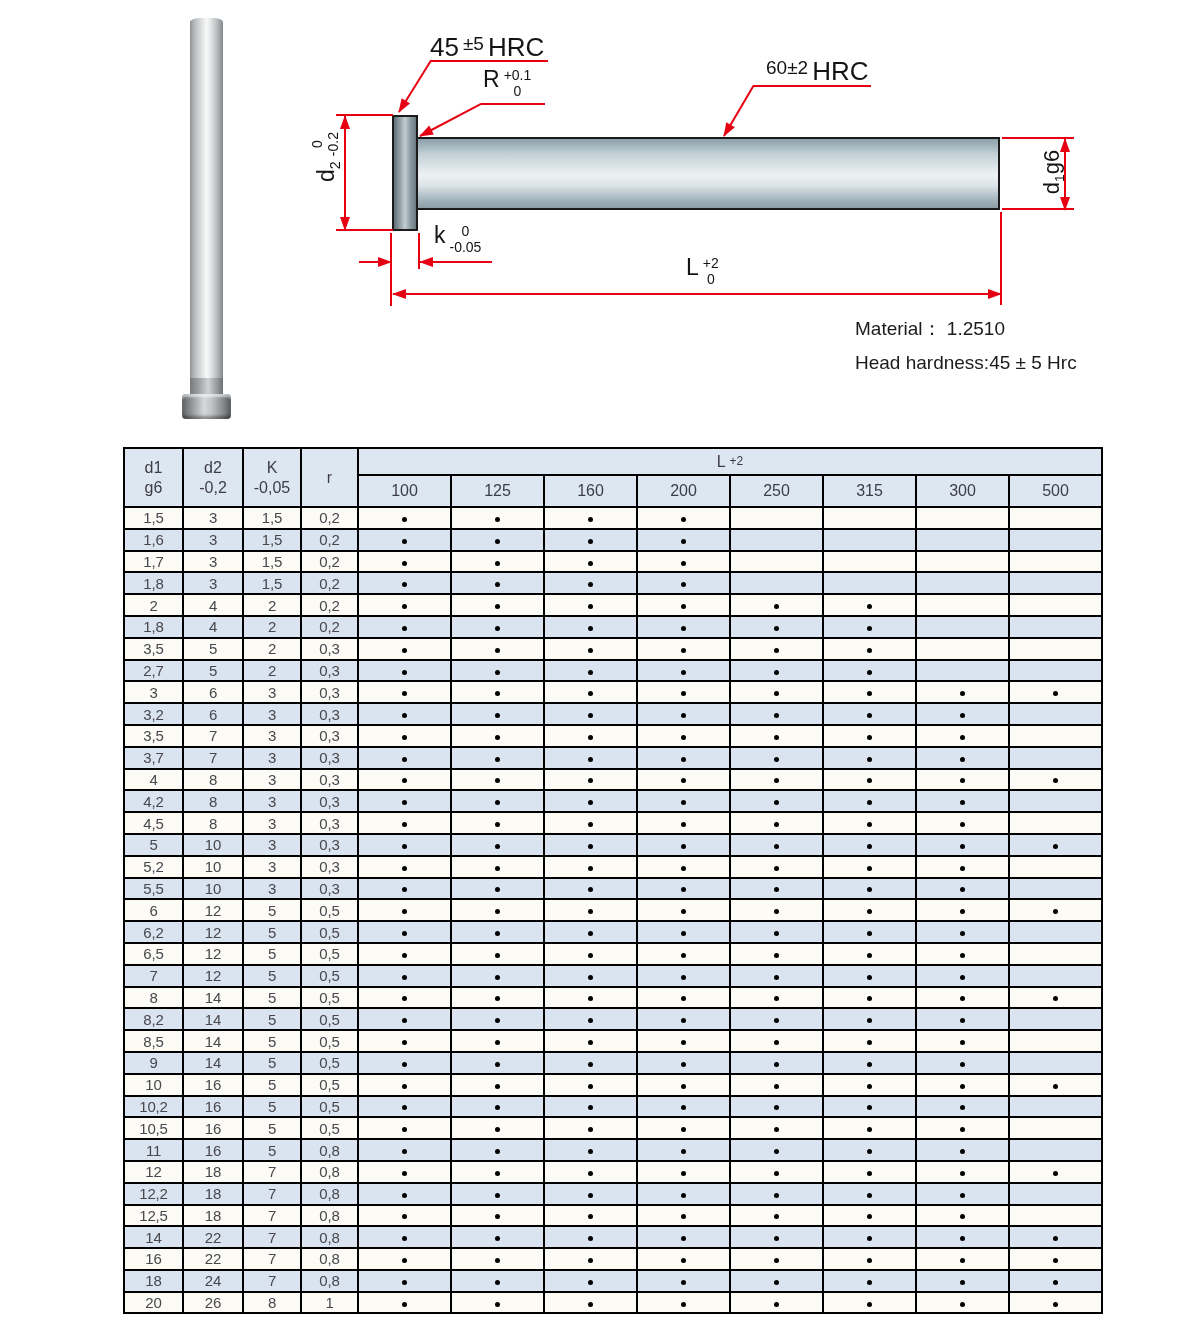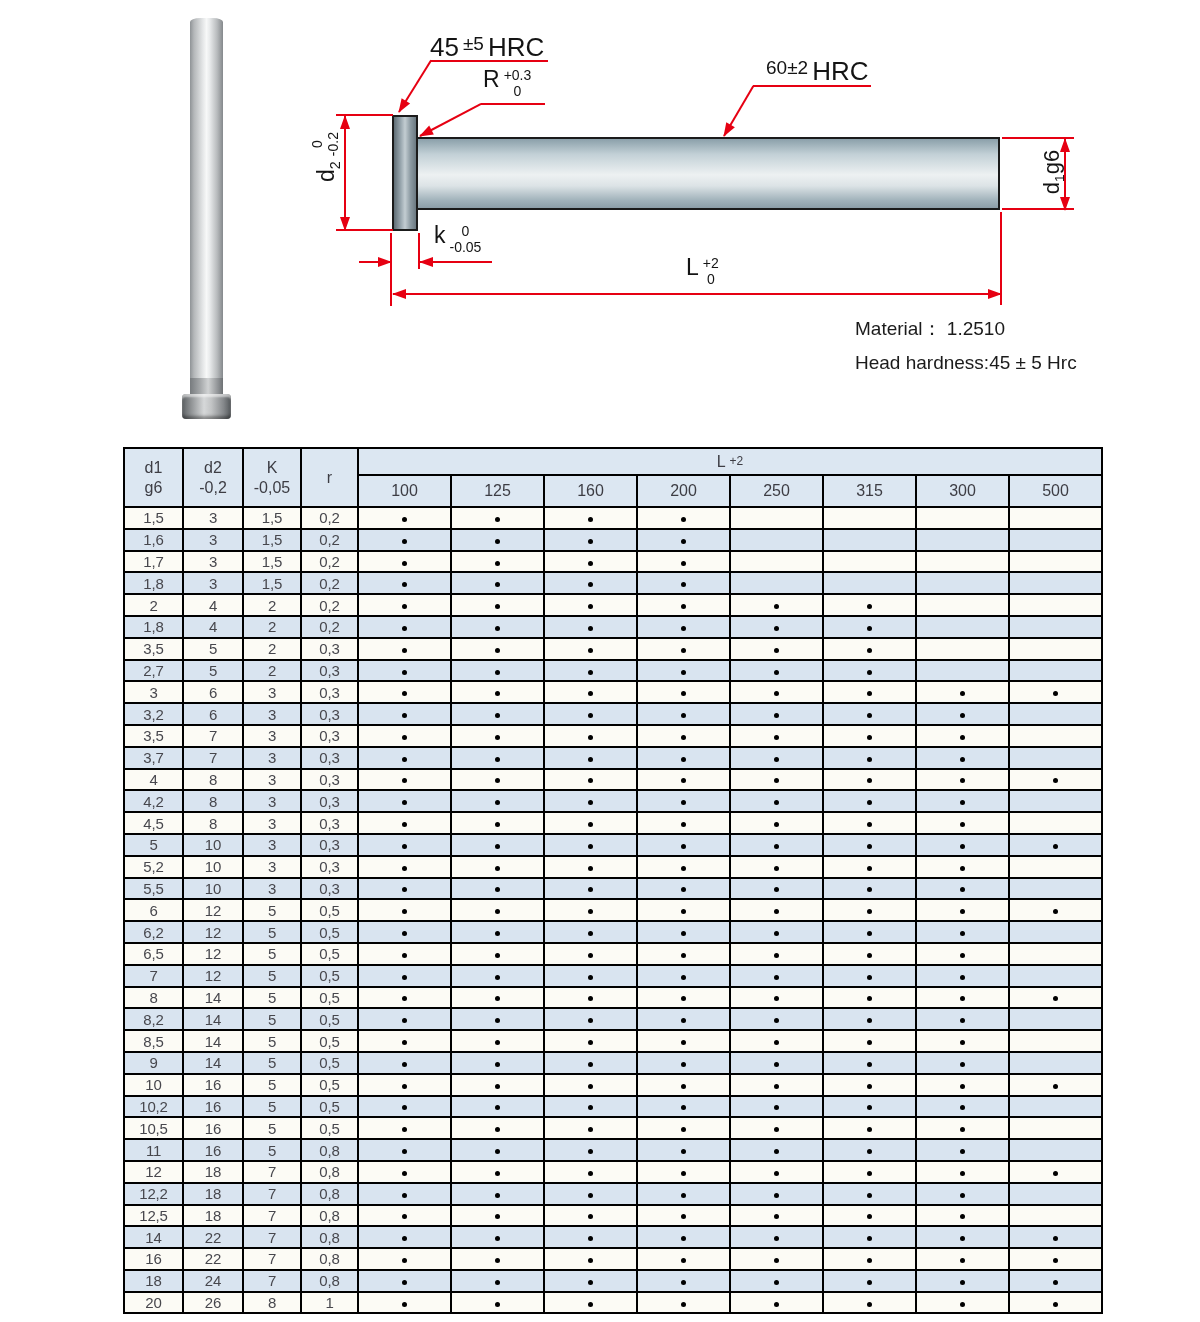--- a/index.html
+++ b/index.html
@@ -79,21 +79,21 @@
       <span class="big">45</span>
       <span class="mid">±5</span>
       <span class="big">HRC</span>
     </div>
     <div class="hline" style="left:431px;top:60px;width:117px;"></div>
     <div class="hline rotline a-l" style="left:399px;top:111px;width:61px;transform:rotate(-58.2deg);"></div>
 
     <div class="lbl" style="left:483px;top:68px;">
       <span class="sym">R</span>
       <span class="tol">
-        <i>+0.3</i>
+        <i>+0.1</i>
         <i>0</i>
       </span>
     </div>
     <div class="hline" style="left:481px;top:103px;width:64px;"></div>
     <div class="hline rotline a-l" style="left:420px;top:135px;width:69px;transform:rotate(-27.7deg);"></div>
 
     <div class="lbl" style="left:766px;top:58px;">
       <span class="mid">60±2</span>
       <span class="big">HRC</span>
     </div>

